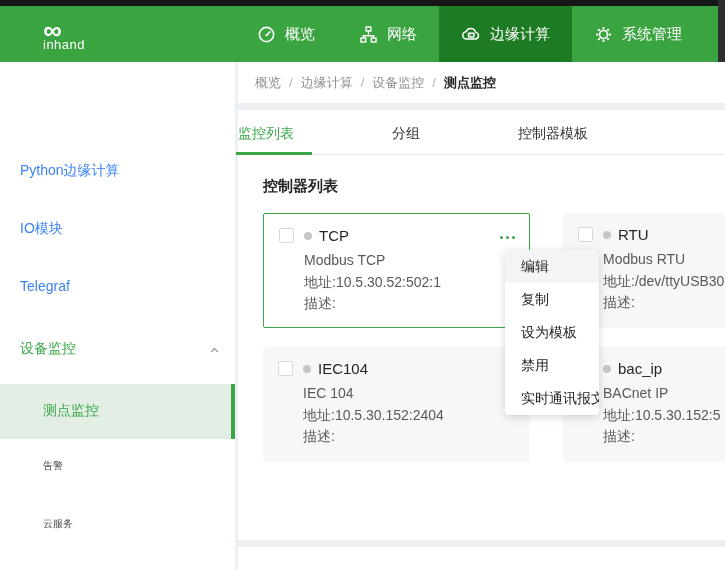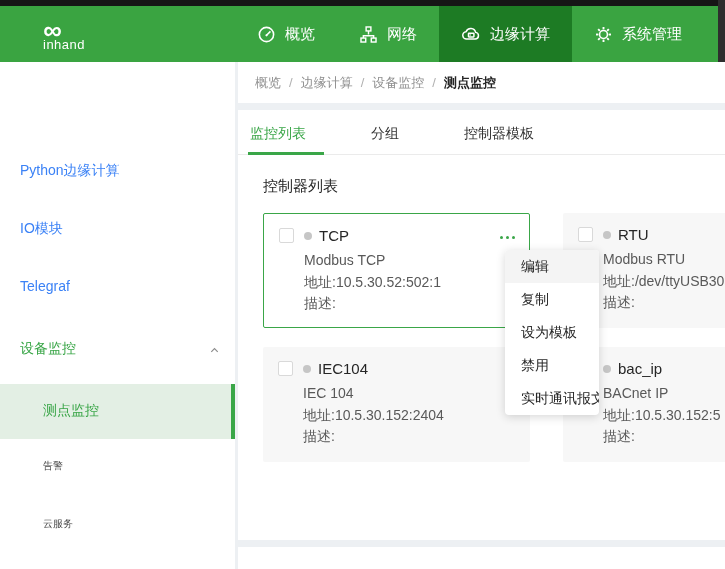--- a/index.html
+++ b/index.html
@@ -35,26 +35,26 @@
   .ss1 { top:397px; } .ss2 { top:455px; }
 
   
   .main { position:absolute; left:238px; top:62px; width:487px; height:507px; }
   .panel-bc { height:41px; background:#fff; display:flex; align-items:center; padding-left:17px; font-size:13px; }
   .bc-item { color:#8f8f8f; cursor:pointer; }
   .bc-sep { color:#b0b0b0; margin:0 8px; }
   .bc-current { color:#262626; font-weight:bold; }
 
   .panel-main { margin-top:7px; background:#fff; height:430px; position:relative; }
-  .tabs { display:flex; gap:65px; padding-left:12px; height:45px; border-bottom:1px solid #ebebeb; }
+  .tabs { display:flex; gap:98px; height:45px; border-bottom:1px solid #ebebeb; }
   .tab { font-size:14px; color:#333; padding-top:15px; position:relative; cursor:pointer; white-space:nowrap; }
   .tab.active { color:#3aa648; }
   .tab.active::after { content:""; position:absolute; left:-2px; right:-18px; bottom:-1px; height:3px; background:#3aa648; }
 
-  .sec-title { margin:22px 0 0 25px; font-size:15px; font-weight:normal; color:#262626; height:18px; }
+  .sec-title { margin:22px 0 0 25px; font-size:15px; font-weight:bold; color:#262626; height:18px; }
 
   .cards { margin:18px 0 0 25px; display:grid; grid-template-columns:267px 267px; column-gap:33px; row-gap:19px; }
   .card { width:267px; height:115px; background:#f7f7f7; border-radius:2px; padding:13px 12px 12px 15px; cursor:pointer; }
   .card.selected { background:#fff; border:1px solid #3aa648; }
   .card-head { display:flex; align-items:center;text-align:right; }
   .checkbox { width:15px; height:15px; background:#fff; border:1px solid #d9d9d9; border-radius:2px; margin-right:10px; flex:none; cursor:pointer; }
   .dot { width:8px; height:8px; border-radius:50%; background:#c6c6c6; margin-right:7px; flex:none; }
   .card-name { font-size:15px; color:#262626; }
   .more { margin-left:auto; display:flex; gap:3px; padding:8px 2px 4px 6px; cursor:pointer; }
   .more i { width:3px; height:3px; border-radius:50%; background:#3aa648; display:block; }

